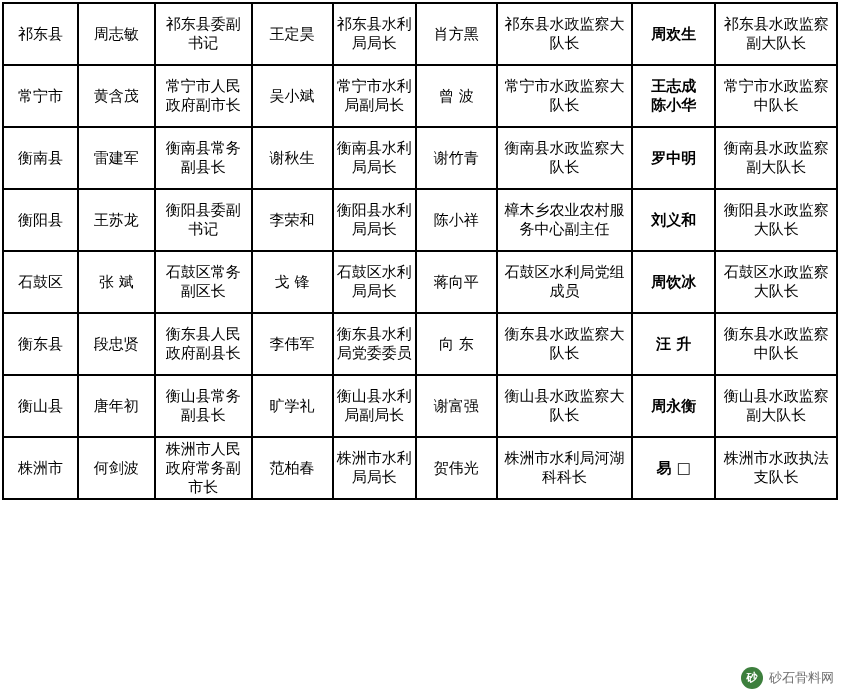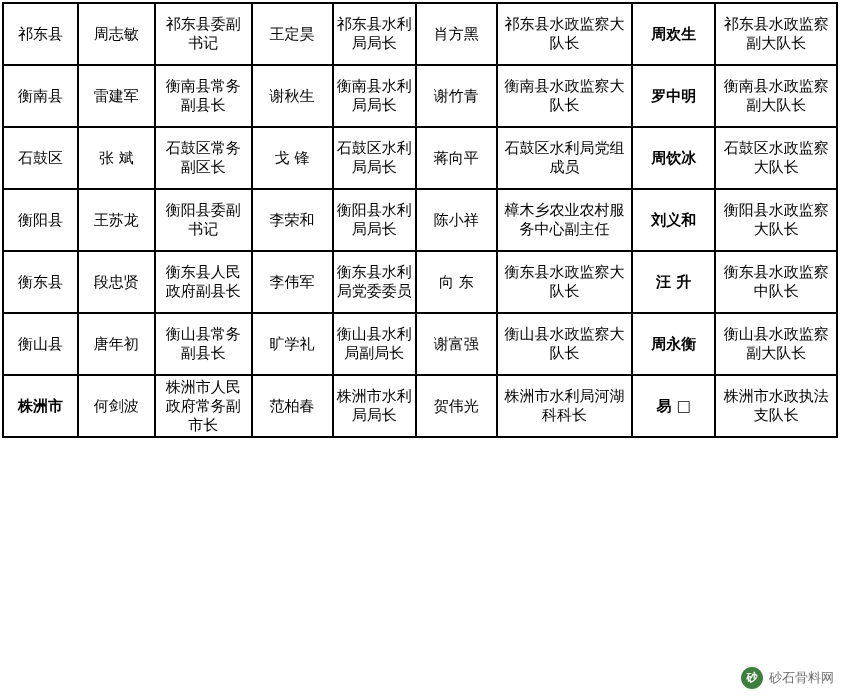--- a/index.html
+++ b/index.html
@@ -41,21 +41,21 @@
   }
   td.c0 { width: 72px; margin-left: 40px; }
   td.c1 { width: 74px; }
   td.c2 { width: 93px; }
   td.c3 { width: 78px; }
   td.c4 { width: 80px; }
   td.c5 { width: 78px; border-radius: 27px; }
   td.c6 { width: 130px; margin-left: 20px; }
   td.c7 { width: 80px; font-weight: bold; }
   td.c8 { width: 117px; }
-  tr.bold-row td.c0 { font-weight: bold; }
+  tr.bold-row td.c0 { font-weight: normal; }
   .watermark {
     position: absolute;
     right: 6px;
     bottom: 4px;
     display: flex;
     align-items: center;
     gap: 6px;
     font-size: 13px;
     color: #6f6f6f;
     background: rgba(255,255,255,0.82);
@@ -86,51 +86,62 @@
           <td class="c1">周志敏</td>
           <td class="c2">祁东县委副书记</td>
           <td class="c3">王定昊</td>
           <td class="c4">祁东县水利局局长</td>
           <td class="c5">肖方黑</td>
           <td class="c6">祁东县水政监察大队长</td>
           <td class="c7">周欢生</td>
           <td class="c8">祁东县水政监察副大队长</td>
         </tr>
         <tr>
+          <td class="c0">常宁市</td>
+          <td class="c1">黄含茂</td>
+          <td class="c2">常宁市人民政府副市长</td>
+          <td class="c3">吴小斌</td>
+          <td class="c4">常宁市水利局副局长</td>
+          <td class="c5">曾 波</td>
+          <td class="c6">常宁市水政监察大队长</td>
+          <td class="c7">王志成<br>陈小华</td>
+          <td class="c8">常宁市水政监察中队长</td>
+        </tr>
+        <tr>
           <td class="c0">衡南县</td>
           <td class="c1">雷建军</td>
           <td class="c2">衡南县常务副县长</td>
           <td class="c3">谢秋生</td>
           <td class="c4">衡南县水利局局长</td>
           <td class="c5">谢竹青</td>
           <td class="c6">衡南县水政监察大队长</td>
           <td class="c7">罗中明</td>
           <td class="c8">衡南县水政监察副大队长</td>
         </tr>
         <tr>
+          <td class="c0">衡阳县</td>
+          <td class="c1">王苏龙</td>
+          <td class="c2">衡阳县委副书记</td>
+          <td class="c3">李荣和</td>
+          <td class="c4">衡阳县水利局局长</td>
+          <td class="c5">陈小祥</td>
+          <td class="c6">樟木乡农业农村服务中心副主任</td>
+          <td class="c7">刘义和</td>
+          <td class="c8">衡阳县水政监察大队长</td>
+        </tr>
+        <tr>
           <td class="c0">石鼓区</td>
           <td class="c1">张 斌</td>
           <td class="c2">石鼓区常务副区长</td>
           <td class="c3">戈 锋</td>
           <td class="c4">石鼓区水利局局长</td>
           <td class="c5">蒋向平</td>
           <td class="c6">石鼓区水利局党组成员</td>
           <td class="c7">周饮冰</td>
           <td class="c8">石鼓区水政监察大队长</td>
-        </tr>
-        <tr>
-          <td class="c0">衡阳县</td>
-          <td class="c1">王苏龙</td>
-          <td class="c2">衡阳县委副书记</td>
-          <td class="c3">李荣和</td>
-          <td class="c4">衡阳县水利局局长</td>
-          <td class="c5">陈小祥</td>
-          <td class="c6">樟木乡农业农村服务中心副主任</td>
-          <td class="c7">刘义和</td>
-          <td class="c8">衡阳县水政监察大队长</td>
         </tr>
         <tr>
           <td class="c0">衡东县</td>
           <td class="c1">段忠贤</td>
           <td class="c2">衡东县人民政府副县长</td>
           <td class="c3">李伟军</td>
           <td class="c4">衡东县水利局党委委员</td>
           <td class="c5">向 东</td>
           <td class="c6">衡东县水政监察大队长</td>
           <td class="c7">汪 升</td>

